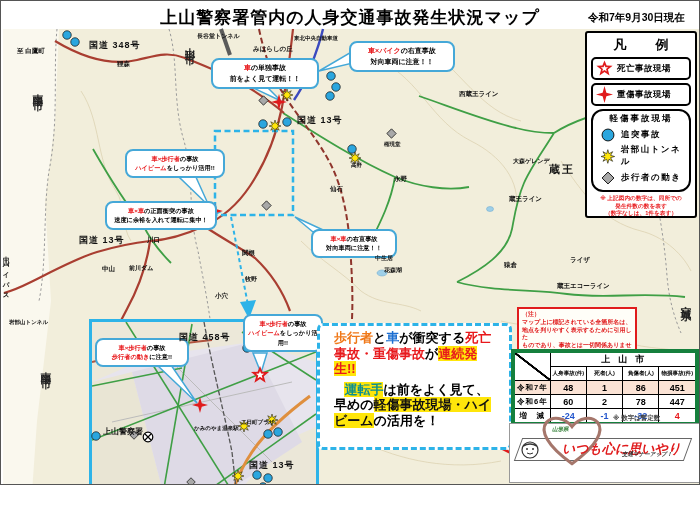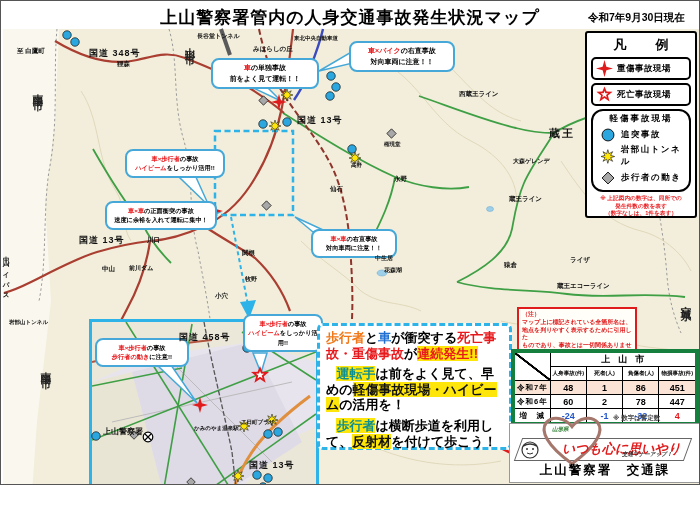--- a/index.html
+++ b/index.html
@@ -6,21 +6,21 @@
   body{font-family:"Liberation Sans","DejaVu Sans",sans-serif;}
   .page{position:relative;width:700px;height:485px;background:#fff;border:1px solid #555;box-sizing:border-box;overflow:hidden;}
   .title{position:absolute;left:0;right:0;top:5px;text-align:center;font-size:17px;font-weight:bold;color:#000;z-index:8;letter-spacing:1px;}
   .date{position:absolute;left:587px;top:10px;font-size:10.5px;font-weight:bold;z-index:8;}
   svg.ov{position:absolute;left:0;top:0;z-index:1;}
   svg.ov2{position:absolute;left:0;top:0;z-index:4;pointer-events:none;}
   
   .ml{position:absolute;z-index:6;font-weight:bold;color:#111;white-space:nowrap;line-height:1.1;}
   .f55{font-size:5.5px;} .f6{font-size:6px;} .f65{font-size:6.5px;}
   .rt{font-size:9px;letter-spacing:1px;}
-  .big{font-size:11px;letter-spacing:2px;}
+  .big{font-size:11px;letter-spacing:2px;margin-top:36px;}
   .v{writing-mode:vertical-rl;text-orientation:upright;letter-spacing:3px;}
   .city{font-size:10.5px;color:#222;}
   .enl{position:absolute;z-index:6;font-size:13px;font-weight:bold;letter-spacing:1px;color:#000;}
   
   .co{position:absolute;z-index:5;background:#fff;border:2px solid #45a8d8;border-radius:8px;
       padding:3px 3px;text-align:center;font-weight:bold;font-size:7px;line-height:1.5;color:#000;box-sizing:border-box;}
   .co-s{font-size:6.2px;}
   .r{color:#e8191c;}
   
   .legend{position:absolute;left:584px;top:30px;width:112px;height:187px;background:#fff;border:2px solid #000;
@@ -31,21 +31,21 @@
   .leg-minor{border:2px solid #000;border-radius:12px;padding:2px 4px 3px 4px;margin-top:3px;}
   .leg-minor-title{font-size:8.5px;font-weight:bold;text-align:center;letter-spacing:2px;}
   .leg-row{display:flex;align-items:center;gap:6px;margin:2.5px 0 2.5px 4px;}
   .leg-row span{font-size:8.5px;font-weight:bold;letter-spacing:1.5px;}
   .leg-note{color:#e8191c;font-size:5.7px;font-weight:bold;text-align:center;line-height:1.35;margin-top:3px;}
   
   .notebox{position:absolute;left:516px;top:306px;width:120px;background:#fffef8;border:2px solid #e01b1c;
            color:#e01b1c;font-size:6px;font-weight:bold;line-height:1.3;padding:2px 3px;z-index:7;box-sizing:border-box;}
   
   .msg{position:absolute;left:316px;top:322px;width:195px;height:127px;background:#fff;border:3px dashed #2db3e8;
-       border-radius:6px;padding:4px 6px;box-sizing:border-box;font-size:13px;font-weight:bold;line-height:1.2;z-index:7;color:#000;}
+       border-radius:6px;padding:4px 14px;box-sizing:border-box;font-size:13px;font-weight:bold;line-height:1.2;z-index:7;color:#000;}
   .msg p{margin:0 0 5px 0;}
   .msg .ind{text-indent:0.8em;}
   .o{color:#f07818;} .b{color:#1d6fd1;}
   .ry{color:#e8191c;background:#ffe60a;}
   .ty{color:#0e8f8f;background:#ffe60a;}
   .ky{color:#111;background:#ffe60a;}
   
   table.stats{position:absolute;left:510px;top:348px;border-collapse:collapse;background:#fff;z-index:7;}
   .stats td,.stats th{border:1px solid #000;text-align:center;padding:0;}
   .stats{border:4px solid #15803d;}
@@ -226,21 +226,21 @@
       <use href="#star8" transform="translate(237,419) scale(0.6)"></use>
       <use href="#star8" transform="translate(265,413) scale(0.6)"></use>
       <use href="#star8" transform="translate(231,469) scale(0.6)"></use>
       <use href="#gdia" transform="translate(128,429) scale(0.5)"></use>
       <use href="#gdia" transform="translate(185,476) scale(0.5)"></use>
       <use href="#police" transform="translate(141,430) scale(0.6)"></use>
     </g>
   </svg>
 
   <div class="ml f65" style="left:16px;top:46px">至 白鷹町</div>
-  <div class="ml rt" style="left:88px;top:48px">国道 348号</div>
+  <div class="ml rt" style="left:88px;top:40px">国道 348号</div>
   <div class="ml f65" style="left:116px;top:59px">狸森</div>
   <div class="ml v city" style="left:183px;top:38px">山形市</div>
   <div class="ml f6" style="left:196px;top:32px">長谷堂トンネル</div>
   <div class="ml f65" style="left:252px;top:44px">みはらしの丘</div>
   <div class="ml f55" style="left:293px;top:34px">東北中央自動車道</div>
   <div class="ml rt" style="left:296px;top:115px">国道 13号</div>
   <div class="ml f65" style="left:329px;top:184px">仙石</div>
   <div class="ml f55" style="left:350px;top:161px">高野</div>
   <div class="ml f65" style="left:146px;top:235px">川口</div>
   <div class="ml rt" style="left:78px;top:235px">国道 13号</div>
@@ -298,29 +298,29 @@
   </div>
   <div class="co co-s" style="left:94px;top:337px;width:94px;z-index:5">
     <div><span class="r">車×歩行者</span><span>の事故</span></div>
     <div><span class="r">歩行者の動き</span><span>に注意!!</span></div>
   </div>
 
   <div class="legend">
     <div class="leg-title">凡　例</div>
     <div class="leg-box">
       <svg width="17" height="17" viewBox="0 0 20 20">
+          <use href="#star5"></use>
+        </svg>
+      <span>死亡事故現場</span>
+    </div>
+    <div class="leg-box">
+      <svg width="17" height="17" viewBox="0 0 20 20">
           <use href="#cross4"></use>
         </svg>
       <span>重傷事故現場</span>
-    </div>
-    <div class="leg-box">
-      <svg width="17" height="17" viewBox="0 0 20 20">
-          <use href="#star5"></use>
-        </svg>
-      <span>死亡事故現場</span>
     </div>
     <div class="leg-minor">
       <div class="leg-minor-title">軽傷事故現場</div>
       <div class="leg-row">
         <svg width="14" height="14" viewBox="0 0 20 20">
             <use href="#bcirc"></use>
           </svg>
         <span>追突事故</span>
       </div>
       <div class="leg-row">
@@ -346,21 +346,20 @@
   <div class="notebox">
     <div>（注）</div>
     <div>マップ上に標記されている全箇所名は、</div>
     <div>地点を判りやすく表示するために引用した</div>
     <div>ものであり、事故とは一切関係ありません</div>
   </div>
 
   <div class="msg">
     <p><span class="o">歩行者</span><span>と</span><span class="b">車</span><span>が衝突する</span><span class="r">死亡事故・重傷事故</span><span>が</span><span class="ry">連続発生!!</span></p>
     <p class="ind"><span class="ty">運転手</span><span>は前をよく見て、早めの</span><span class="ky">軽傷事故現場・ハイビーム</span><span>の活用を！</span></p>
-    <p class="ind"><span class="ty">歩行者</span><span>は横断歩道を利用して、</span><span class="ky">反射材</span><span>を付けて歩こう！</span></p>
   </div>
 
   <table class="stats">
     <tbody>
         <tr>
       <td class="diag" rowspan="2"></td>
       <th class="region" colspan="4">上山市</th>
     </tr>
     <tr able="false">
       <th class="ch">人身事故(件)</th>
@@ -401,20 +400,19 @@
     <svg class="face" width="20" height="20" viewBox="0 0 20 20">
       <circle cx="10" cy="10" r="8" fill="#fff" stroke="#333" stroke-width="1.2"></circle>
       <circle cx="7" cy="9" r="1" fill="#333"></circle>
         <circle cx="13" cy="9" r="1" fill="#333"></circle>
       <path d="M7,13 Q10,15 13,13" stroke="#333" stroke-width="1" fill="none"></path>
       <path d="M3,6 Q10,2 17,6" stroke="#333" stroke-width="1.5" fill="none"></path>
     </svg>
     <div class="pref">山形県</div>
     <div class="slogan">いつも心に思いやり</div>
     <div class="slogan2">交通マナーアップ！</div>
-    <div class="dept">上山警察署　交通課</div>
   </div>
 
   <div class="scalebar"></div>
   <div class="scalelab">1km</div>
   <div class="copyright">Copyright©2005 ZENRIN CO.,LTD.</div>
 
 </div>
 
 </body></html>

